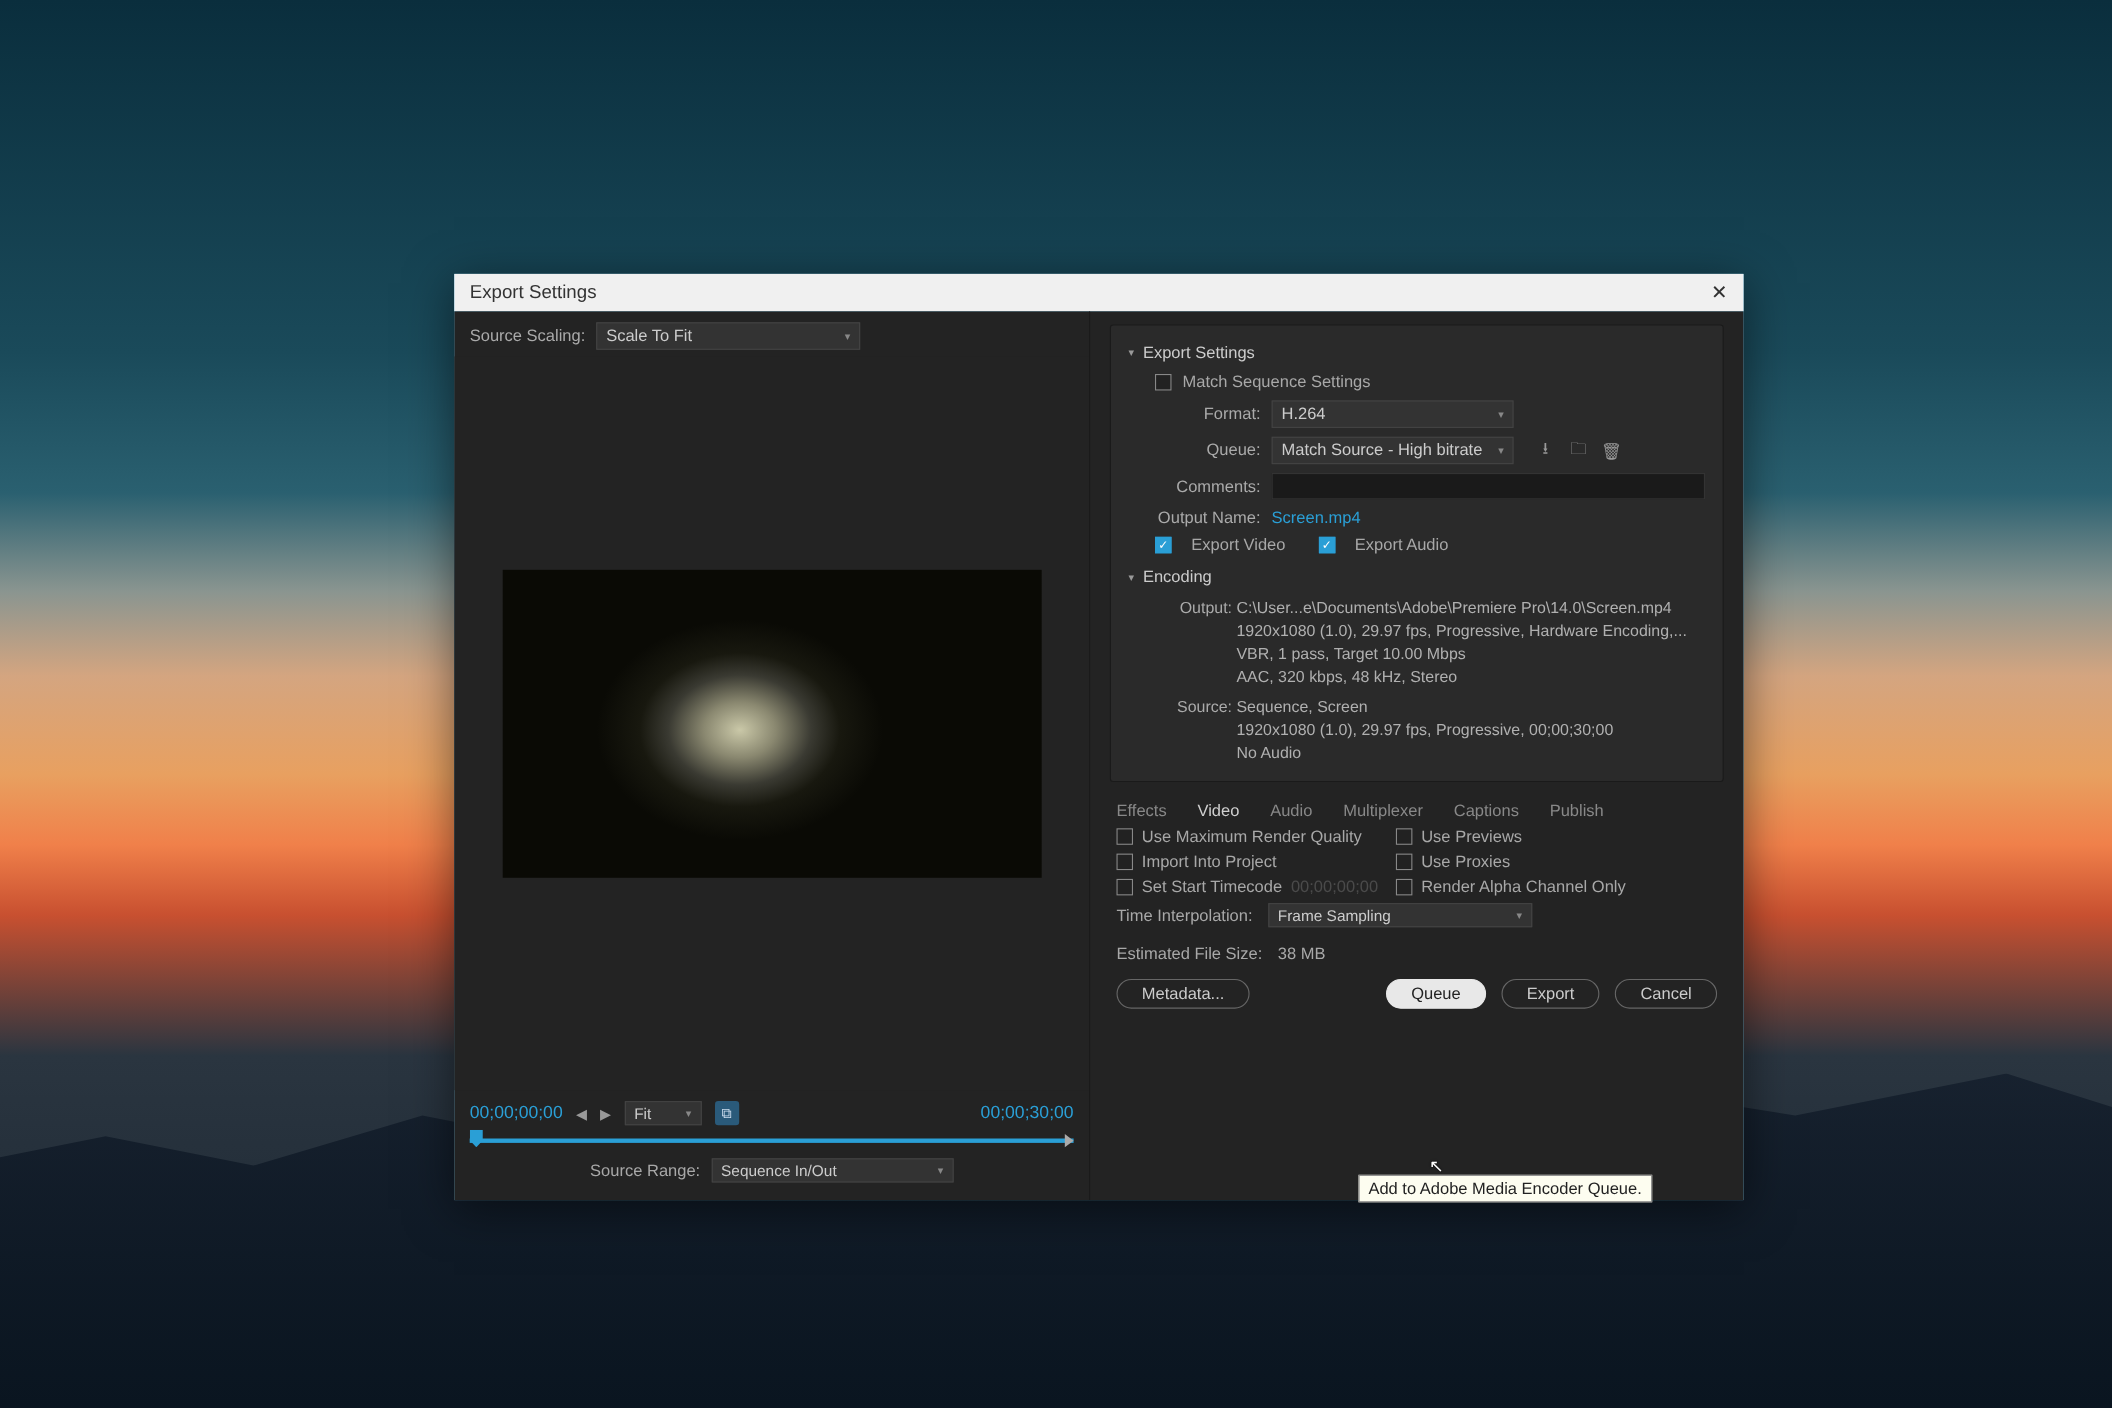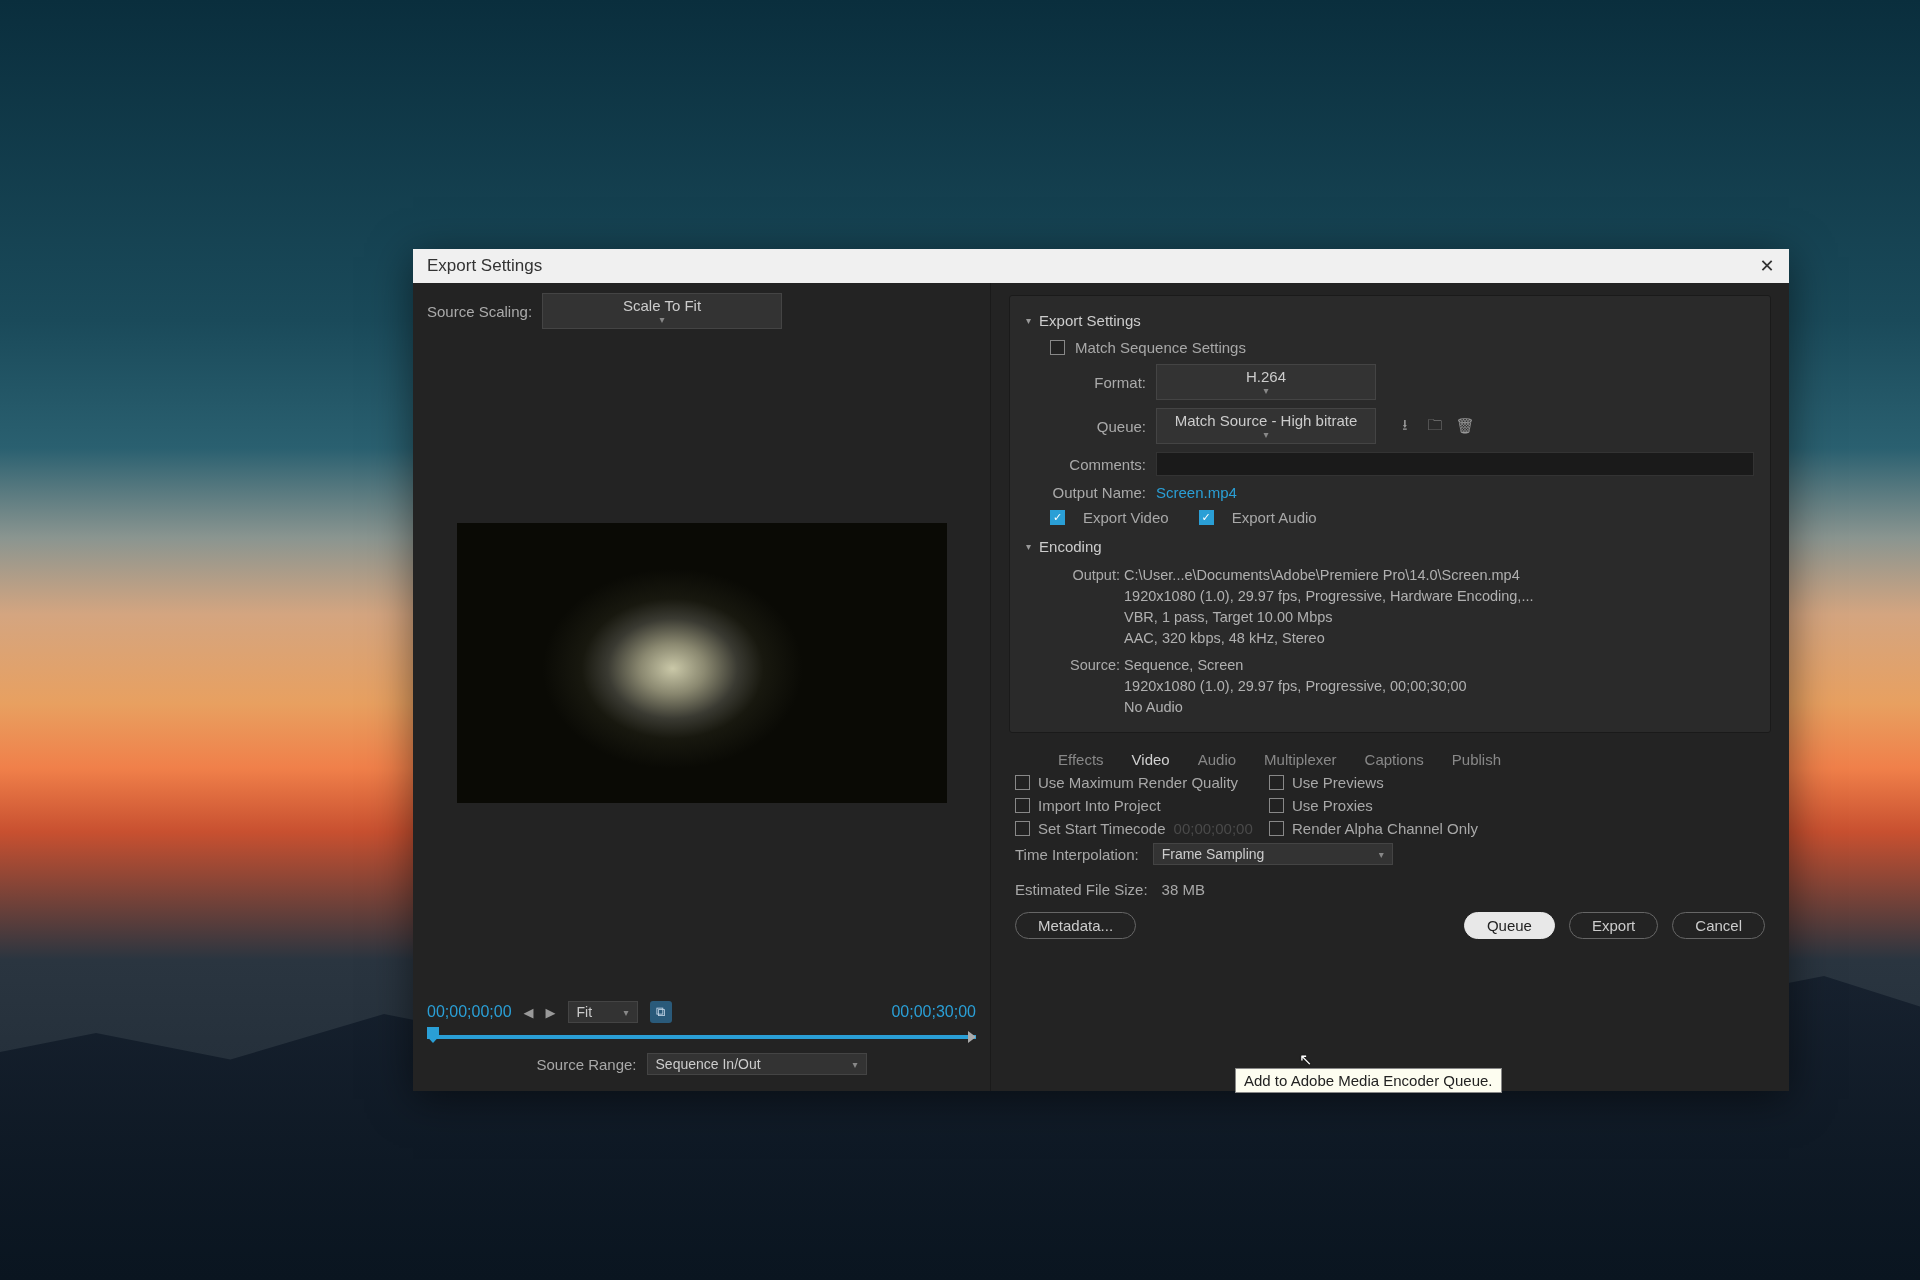--- a/index.html
+++ b/index.html
@@ -7,37 +7,37 @@
   width: 1920px; height: 1280px; overflow: hidden;
   background: linear-gradient(to bottom, #0a2e3d 0%, #1a4a5a 25%, #2a6070 35%, #8a9590 42%, #d4a580 48%, #e8a060 55%, #f0804a 60%, #c85030 65%, #2a3540 75%, #1a2530 100%);
   position: relative;
 }
 .mountains {
   position: absolute; bottom: 0; left: 0; right: 0; height: 380px;
   background: linear-gradient(to bottom, rgba(20,30,45,0.7) 0%, #0a1520 100%);
   clip-path: polygon(0 40%, 5% 35%, 12% 42%, 20% 30%, 28% 38%, 35% 28%, 45% 35%, 55% 25%, 65% 32%, 75% 22%, 85% 30%, 95% 20%, 100% 28%, 100% 100%, 0 100%);
 }
 .dialog {
-  position: absolute; left: 413px; top: 249px; width: 1376px; height: 842px;
+  position: absolute; left: 413px; top: 249px; width: 1172px; height: 842px;
   background: #7dd3fc; box-shadow: 0 8px 40px rgba(0,0,0,0.5);
   display: flex; flex-direction: column;
 }
 .titlebar {
   background: #f0f0f0; height: 34px; display: flex; align-items: center;
   justify-content: space-between; padding: 0 14px; color: #333; font-size: 17px;
 }
 .close-btn { width: 16px; height: 16px; color: #333; font-size: 18px; cursor: pointer; display: flex; align-items: center; justify-content: center; }
 .body { flex: 1; display: flex; background: #232323; color: #a8a8a8; font-size: 15px; overflow: hidden; }
 .left-panel { width: 578px; display: flex; flex-direction: column; border-right: 1px solid #1a1a1a; }
 .right-panel { flex: 1; display: flex; flex-direction: column; padding: 12px 18px 14px 18px; }
 .tabs { display: flex; gap: 20px; padding: 8px 14px 0; font-size: 15px; }
 .tab { color: #888; cursor: pointer; padding-bottom: 6px; }
 .tab.active { color: #d0d0d0; border-bottom: 2px solid #d0d0d0; }
 .scaling-row { display: flex; align-items: center; gap: 10px; padding: 10px 14px 6px; font-size: 15px; }
-.dropdown { background: #333; border: 1px solid #444; color: #ccc; padding: 3px 8px; font-size: 15px; min-width: 240px; display: flex; justify-content: space-between; align-items: center; cursor: pointer; flex-direction: column; }
+.dropdown { background: #333; border: 1px solid #444; color: #ccc; padding: 3px 8px; font-size: 15px; min-width: 240px; display: flex; justify-content: space-between; align-items: center; cursor: pointer; }
 .dropdown-sm { min-width: 70px; }
 .dropdown-md { min-width: 220px; }
 .chev { font-size: 10px; color: #888; }
 .preview-area { flex: 1; display: flex; align-items: center; justify-content: center; background: #232323; }
 .preview-img {
   width: 490px; height: 280px;
   background: radial-gradient(ellipse 130px 100px at 44% 52%, #cac8a8 0%, #8a8870 25%, #3a3a32 50%, #18180f 70%, #0a0a05 100%);
   position: relative;
 }
 .timeline-bar { padding: 10px 14px 6px; }
@@ -57,21 +57,21 @@
 .lbl { color: #aaa; text-align: right; width: 120px; flex-shrink: 0; }
 .cb { width: 15px; height: 15px; border: 1px solid #888; background: #222; display: inline-flex; align-items: center; justify-content: center; font-size: 11px; color: #fff; cursor: pointer; }
 .cb.checked { background: #2a9fd6; border-color: #2a9fd6; }
 .link { color: #2a9fd6; cursor: pointer; }
 .text-input { background: #1a1a1a; border: 1px solid #333; flex: 1; height: 24px; }
 .action-icons { display: flex; gap: 12px; margin-left: 10px; }
 .action-icon { width: 18px; height: 18px; color: #999; cursor: pointer; display: flex; align-items: center; justify-content: center; }
 .summary-block { margin-left: 24px; font-size: 14.5px; line-height: 1.45; color: #aaa; }
 .summary-block .s-lbl { color: #aaa; width: 70px; display: inline-block; text-align: right; vertical-align: top; }
 .summary-block .s-val { display: inline-block; width: calc(100% - 80px); color: #b0b0b0; vertical-align: top; }
-.mid-tabs { display: flex; gap: 28px; padding: 2px 6px 0; margin-top: 6px; font-size: 15px; color: #888; margin-left: 43px; }
+.mid-tabs { display: flex; gap: 28px; padding: 2px 6px 0; margin-top: 6px; font-size: 15px; color: #888; }
 .mid-tab { cursor: pointer; }
 .mid-tab.active { color: #d0d0d0; }
 .options-grid { padding: 0 6px; }
 .opt-row { display: flex; align-items: center; gap: 14px; margin: 6px 0; font-size: 15px; }
 .opt-col { display: flex; align-items: center; gap: 8px; min-width: 240px; }
 .timecode-input { color: #4a4a4a; font-size: 15px; }
 .est-row { display: flex; align-items: flex-end; gap: 14px; padding: 10px 6px 14px; font-size: 15px; }
 .btn-row { display: flex; gap: 14px; padding: 0 6px; align-items: flex-end; }
 .btn { border: 1px solid #666; background: transparent; color: #ccc; padding: 4px 22px; border-radius: 14px; font-size: 15px; cursor: pointer; }
 .btn.primary { background: #e8e8e8; color: #222; border-color: #e8e8e8; font-weight: 500; }

